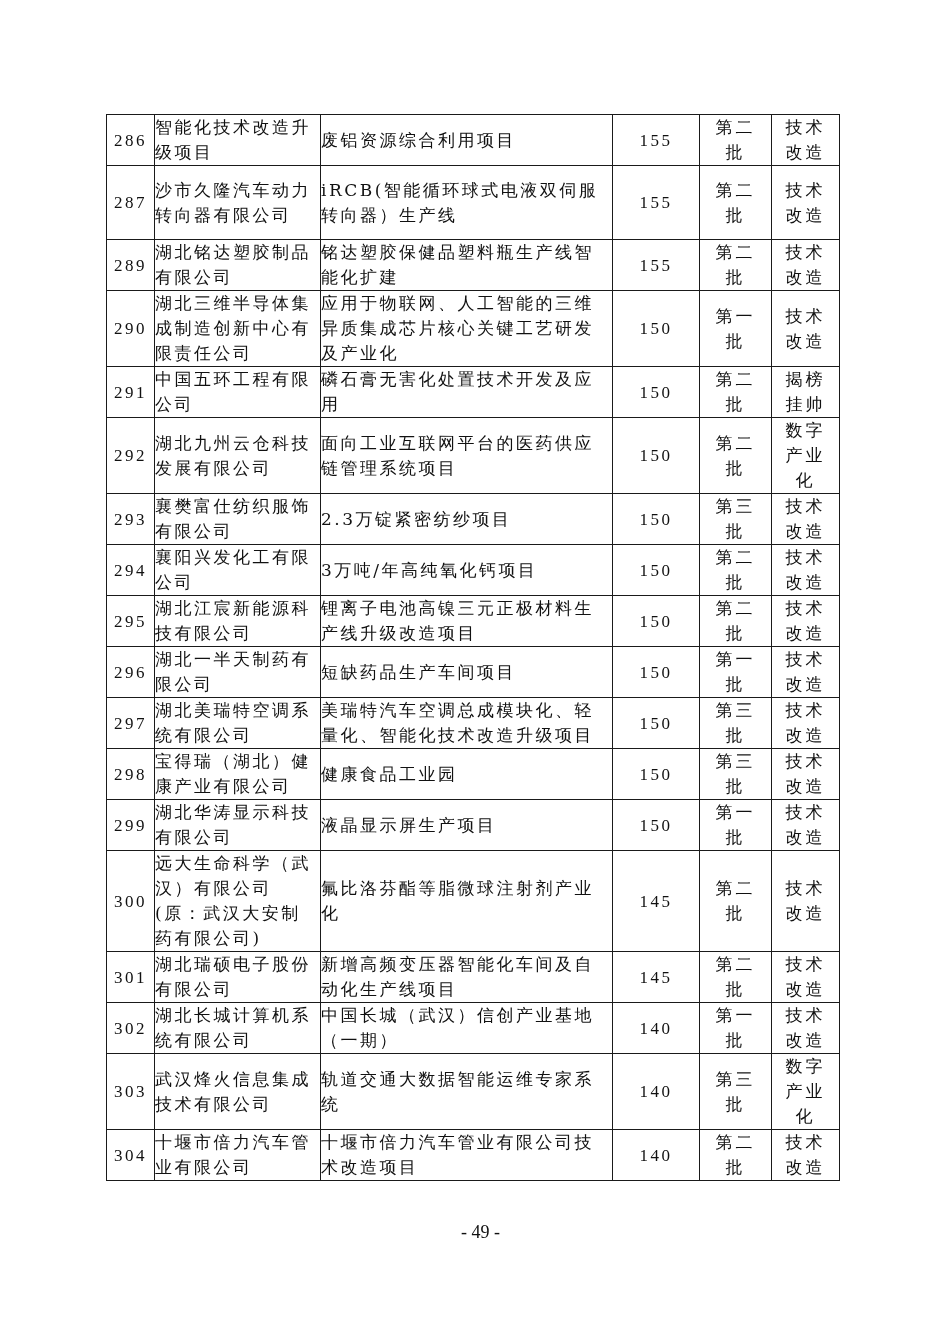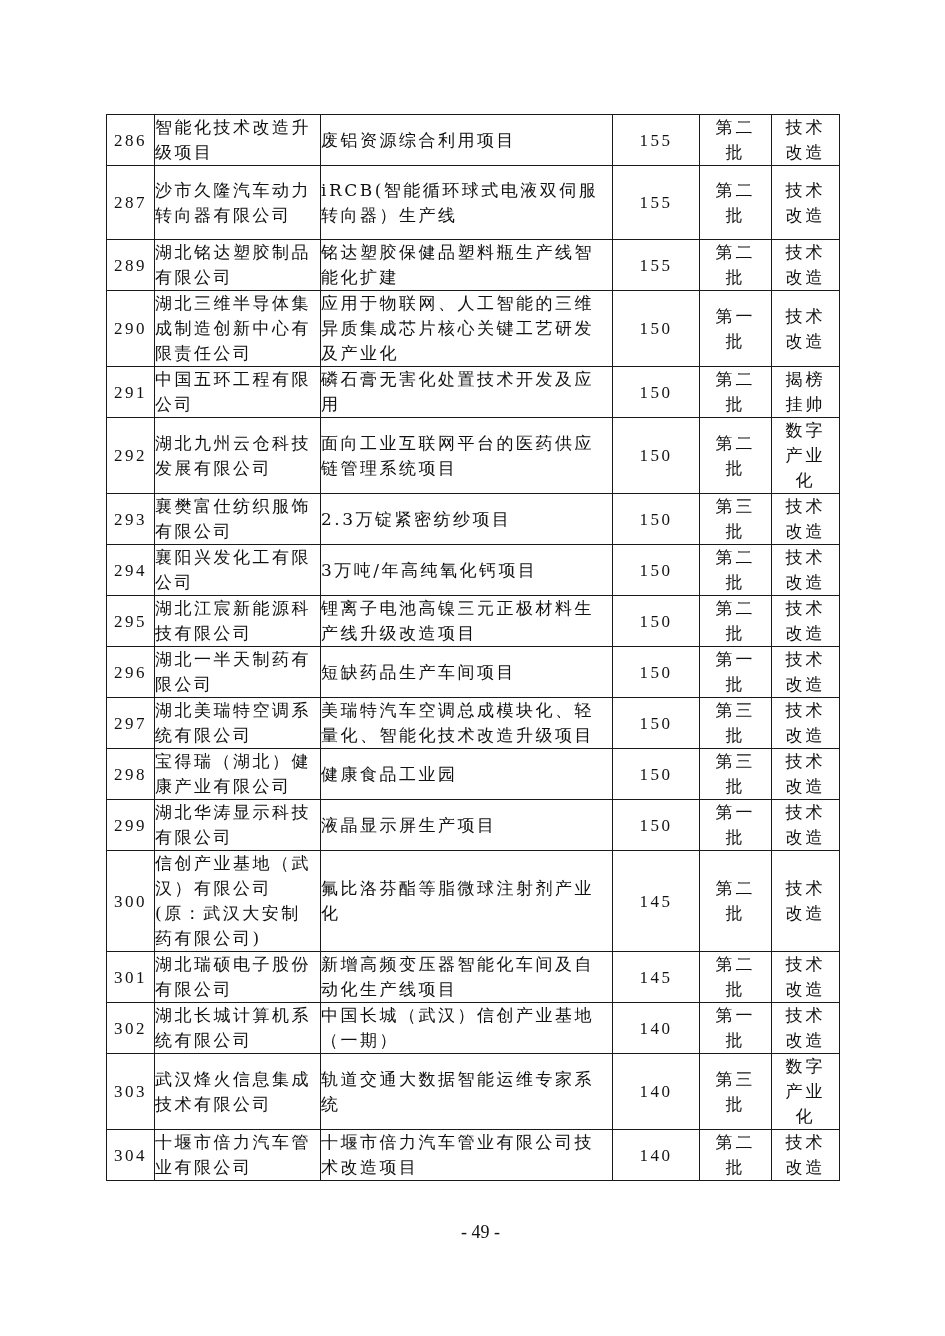--- a/index.html
+++ b/index.html
@@ -152,21 +152,21 @@
     <td class="no">299</td>
     <td class="co">湖北华涛显示科技有限公司</td>
     <td class="pr">液晶显示屏生产项目</td>
     <td class="amt">150</td>
     <td class="b"><span>第一批</span></td>
     <td class="t"><span>技术改造</span></td>
   </tr>
 
   <tr style="height: 100px;">
     <td class="no">300</td>
-    <td class="co">信创产业基地（武汉）有限公司(原：武汉大安制药有限公司)</td>
+    <td class="co">远大生命科学（武汉）有限公司(原：武汉大安制药有限公司)</td>
     <td class="pr">氟比洛芬酯等脂微球注射剂产业化</td>
     <td class="amt">145</td>
     <td class="b"><span>第二批</span></td>
     <td class="t"><span>技术改造</span></td>
   </tr>
 
   <tr style="height: 50px;">
     <td class="no">301</td>
     <td class="co">湖北瑞硕电子股份有限公司</td>
     <td class="pr">新增高频变压器智能化车间及自动化生产线项目</td>

